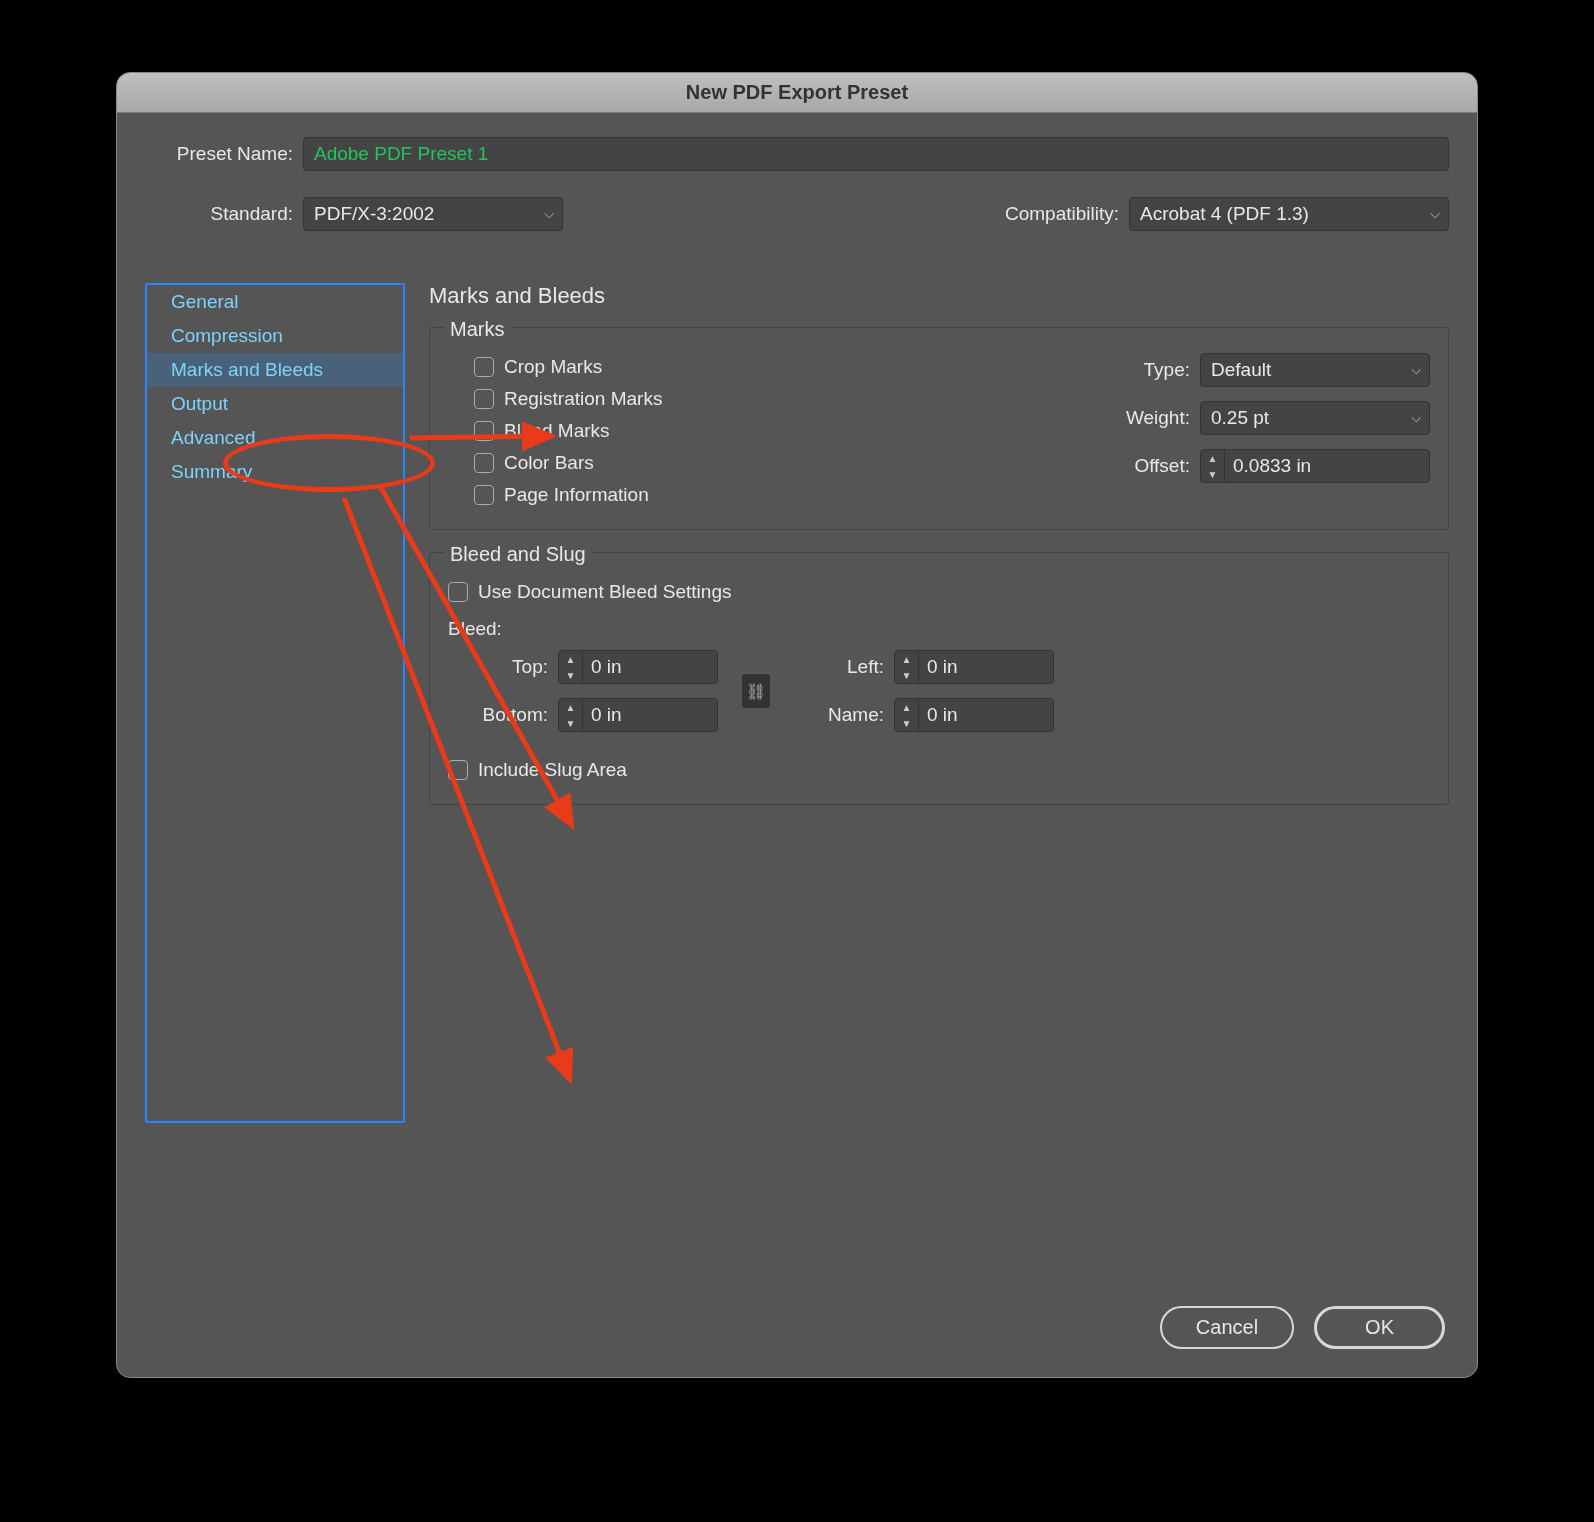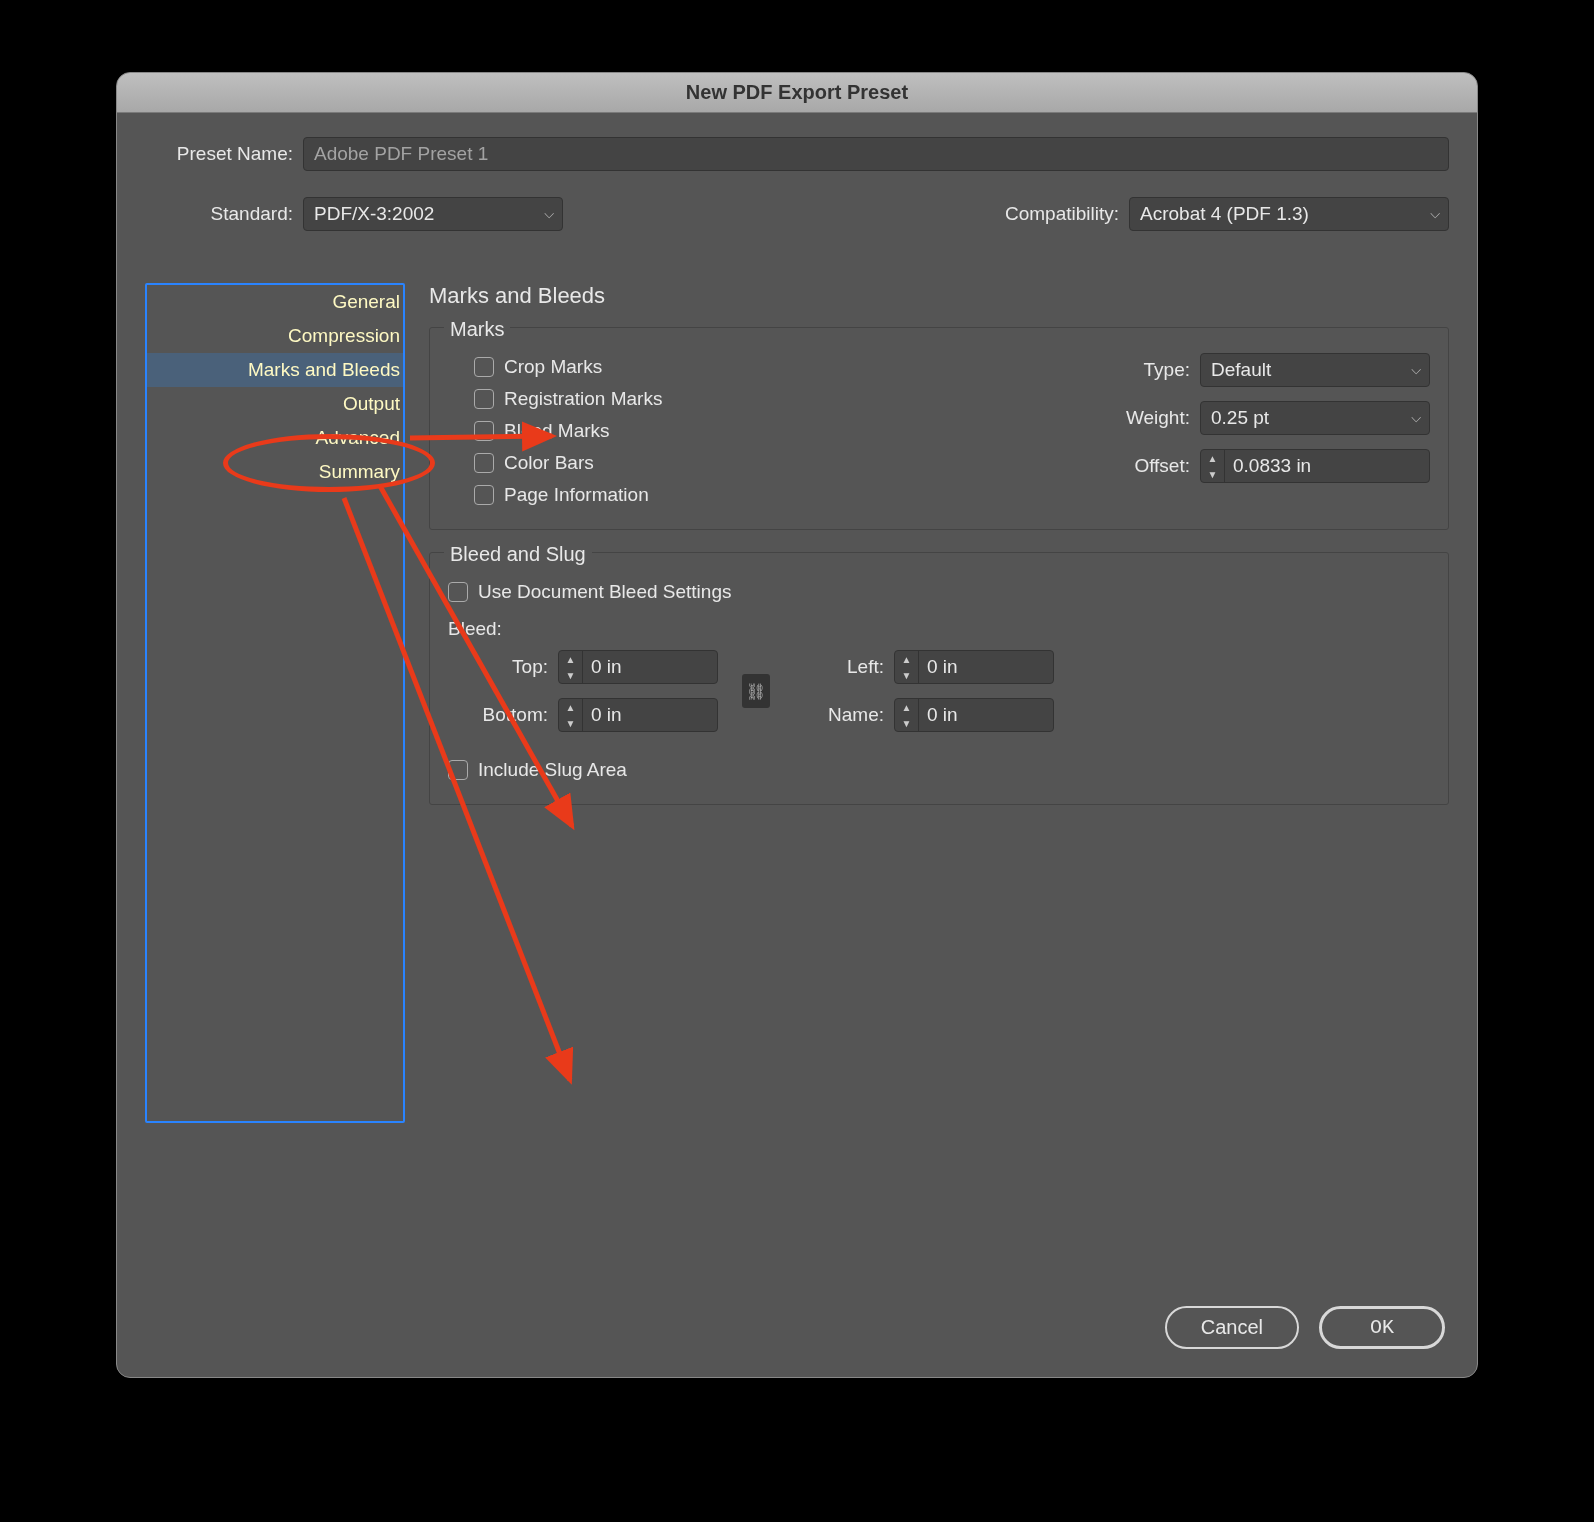--- a/index.html
+++ b/index.html
@@ -46,21 +46,21 @@
   .form-label {
     text-align: right;
     padding-right: 10px;
     white-space: nowrap;
   }
   .text-input {
     flex: 1;
     background: #444444;
     border: 1px solid #333;
     border-radius: 4px;
-    color: #a3a3a3;
+    color: #22c55e;
     padding: 5px 10px;
     font-size: 19px;
     height: 34px;
   }
   .dropdown {
     background: #444444;
     border: 1px solid #333;
     border-radius: 4px;
     color: #e8e8e8;
     padding: 4px 28px 4px 10px;
@@ -86,25 +86,24 @@
   }
   .sidebar {
     width: 260px;
     height: 840px;
     border: 2px solid #2a84ff;
     background: #555;
     border-radius: 2px;
     overflow: hidden;
   }
   .sidebar-item {
-    padding: 6px 3px;
+    padding: 6px 24px;
     font-size: 19px;
-    color: #fef9c3;
+    color: #7dd3fc;
     cursor: pointer;
-    text-align: right;
   }
   .sidebar-item.selected {
     background: #4a617a;
   }
   .main-panel {
     flex: 1;
   }
   .panel-heading {
     font-size: 22px;
     margin-bottom: 18px;
@@ -210,21 +209,21 @@
   }
   .btn {
     border: 2px solid #d8d8d8;
     background: transparent;
     color: #e8e8e8;
     font-size: 20px;
     padding: 8px 34px;
     border-radius: 999px;
     cursor: pointer;
   }
-  .btn.primary { border-width: 3px; padding: 1px 48px; font-family: Liberation Mono, monospace; }
+  .btn.primary { border-width: 3px; padding: 1px 48px; }
   
   .annot { position: absolute; pointer-events: none; }
   .red-ellipse {
     border: 5px solid #e93a1a;
     border-radius: 50%;
     position: absolute;
   }
   svg.arrows { position: absolute; left:0; top:0; width:1594px; height:1522px; }
 </style>
 </head>

